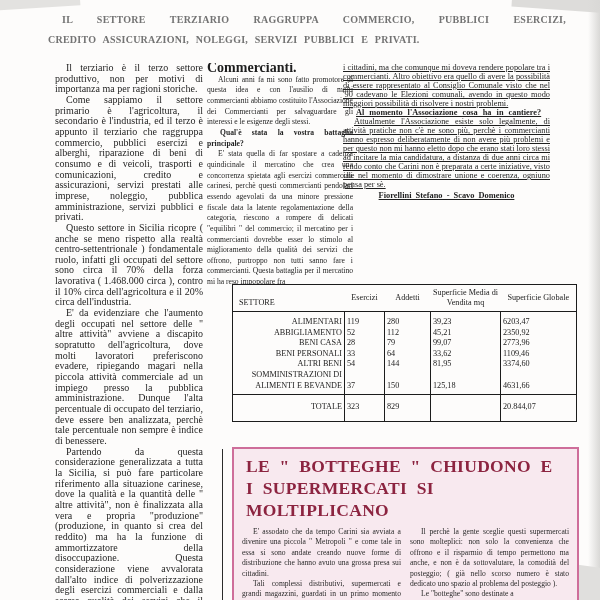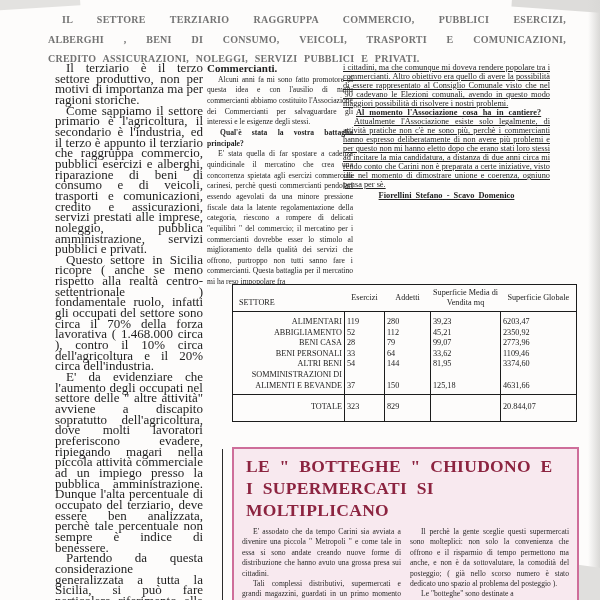--- a/index.html
+++ b/index.html
@@ -17,24 +17,24 @@
   
   .headline{position:absolute;left:48px;top:10px;width:518px;font-weight:bold;color:#737373;
             font-size:10px;line-height:19.5px;letter-spacing:.25px;word-spacing:4px;}
   .hl-line{text-align:left;}
   .hl-just{text-align:justify;text-align-last:justify;}
   .hl-indent{text-indent:14px;}
 
   
   .col{position:absolute;top:63px;text-align:justify;overflow:hidden;}
   .col p{margin:0;text-indent:11px;text-align:justify;hyphens:auto;}
-  .col1{left:55px;width:148px;height:537px;font-size:13px;line-height:10.65px;}
+  .col1{left:55px;width:148px;height:537px;font-size:10px;line-height:10.65px;}
   .col2{left:207px;width:146px;height:222px;font-size:7.6px;line-height:10.65px;}
   .col3{left:343px;width:207px;height:222px;font-size:8.3px;line-height:9px;text-decoration:underline;}
-  .lead-heading{font-weight:bold;font-size:11px;margin:0 0 1px 0;}
+  .lead-heading{font-weight:bold;font-size:14px;margin:0 0 1px 0;}
   .q{font-weight:bold;text-indent:13px;word-spacing:3px;text-align:justify;margin:0;}
   .noindent{text-indent:0 !important;}
   .byline{font-weight:bold;text-align:center;margin-top:2px;word-spacing:2px;font-size:8.4px;}
 
   
   .sector-table{position:absolute;left:232px;top:284px;width:344px;border-collapse:collapse;
                 table-layout:fixed;font-size:8.2px;color:#1c1c1c;border:1.6px solid #1c1c1c;background:#fdfcfb;}
   .sector-table th{font-weight:normal;border-bottom:1.3px solid #1c1c1c;padding:3px 2px 4px;text-align:center;vertical-align:middle;line-height:9.5px;}
   .sector-table th.c0{text-align:left;padding-left:6px;vertical-align:bottom;}
   .sector-table td{text-align:left;vertical-align:bottom;padding:0 2px;line-height:10.6px;}
@@ -61,21 +61,20 @@
 
 <div class="page">
 
   <div class="scan-tl"></div>
   <div class="scan-tr"></div>
   <div class="scan-right"></div>
   <div class="scan-br"></div>
 
   <header class="headline">
     <div class="hl-line hl-just hl-indent">IL SETTORE TERZIARIO RAGGRUPPA COMMERCIO, PUBBLICI ESERCIZI,</div>
-    <div class="hl-line hl-just">ALBERGHI , BENI DI CONSUMO, VEICOLI, TRASPORTI E COMUNICAZIONI,</div>
     <div class="hl-line">CREDITO ASSICURAZIONI, NOLEGGI, SERVIZI PUBBLICI E PRIVATI.</div>
   </header>
 
   <div class="col col1">
       <p>Il terziario è il terzo settore produttivo, non per motivi di importanza ma per ragioni storiche.</p>
       <p>Come sappiamo il settore primario è l'agricoltura, il secondario è l'industria, ed il terzo è appunto il terziario che raggruppa commercio, pubblici esercizi e alberghi, riparazione di beni di consumo e di veicoli, trasporti e comunicazioni, credito e assicurazioni, servizi prestati alle imprese, noleggio, pubblica amministrazione, servizi pubblici e privati.</p>
       <p>Questo settore in Sicilia ricopre ( anche se meno rispetto alla realtà centro-settentrionale ) fondamentale ruolo, infatti gli occupati del settore sono circa il 70% della forza lavorativa ( 1.468.000 circa ), contro il 10% circa dell'agricoltura e il 20% circa dell'industria.</p>
       <p>E' da evidenziare che l'aumento degli occupati nel settore delle " altre attività" avviene a discapito sopratutto dell'agricoltura, dove molti lavoratori preferiscono evadere, ripiegando magari nella piccola attività commerciale ad un impiego presso la pubblica amministrazione. Dunque l'alta percentuale di occupato del terziario, deve essere ben analizzata, perchè tale percentuale non sempre è indice di benessere.</p>
       <p>Partendo da questa considerazione generalizzata a tutta la Sicilia, si può fare particolare riferimento alla situazione carinese, dove la qualità e la quantità delle " altre attività", non è finalizzata alla vera e propria "produzione" (produzione, in quanto si crea del reddito) ma ha la funzione di ammortizzatore della disoccupazione. Questa considerazione viene avvalorata dall'alto indice di polverizzazione degli esercizi commerciali e dalla scarsa qualità dei servizi che il terziario offre, infatti quest'ultimo ha carattere tradizionale ed è completamente inesistente la presenza di quello avanzato; quali le cause? Per carenza di domande non direi, vista la discreta consistenza che il tessuto industriale carinese presenta, forse per mancanza di "cultura di servizi".</p>
       <p>Considerato che a Carini la presenza delle altre attività è maggiormente consistente nel ramo commercio, analizziamo scrupolosamente alcuni dati emersi da un recente studio fatto a Carini (vedi tabella ).</p>

